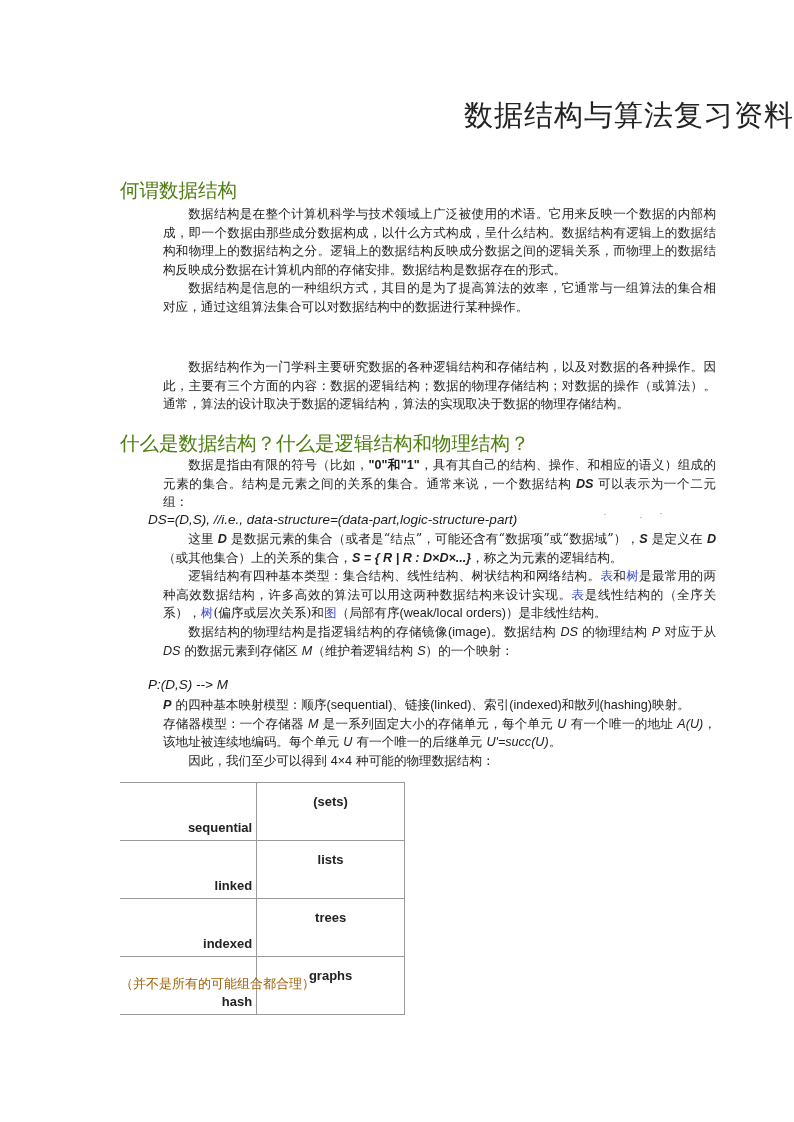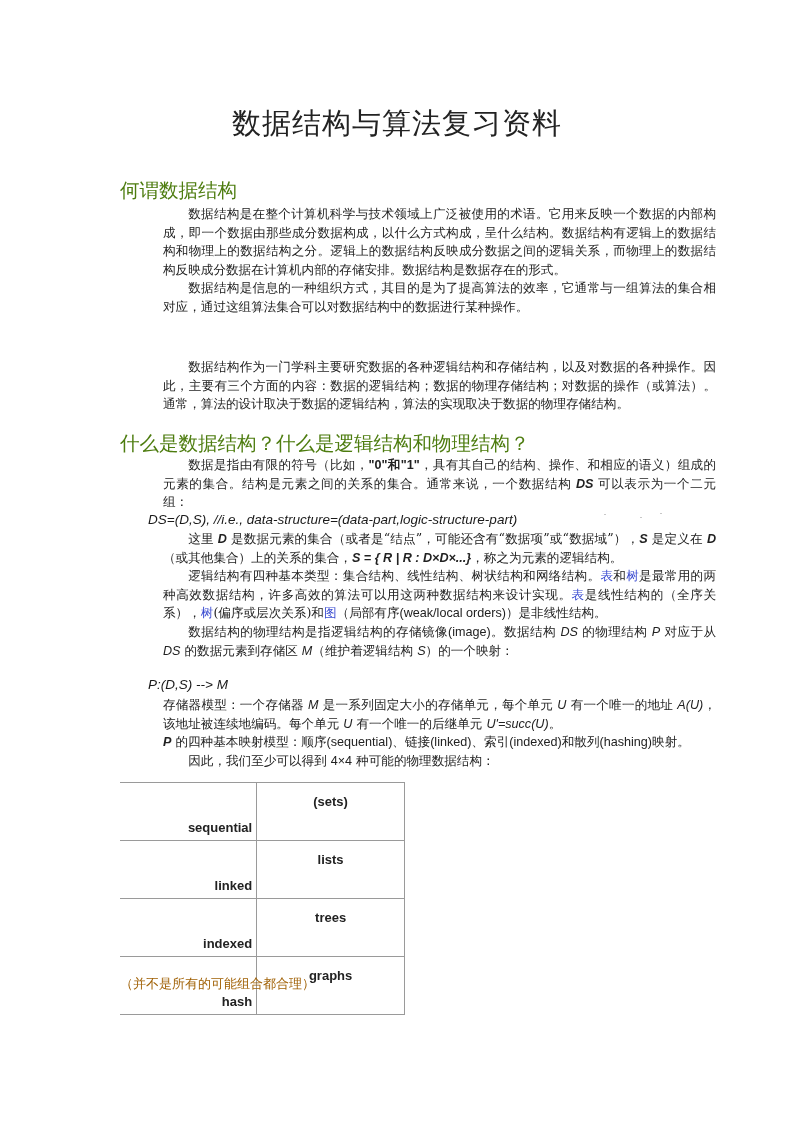--- a/index.html
+++ b/index.html
@@ -1,19 +1,19 @@
 <!DOCTYPE html>
 <html><head>
 <meta charset="utf-8">
 <style>
   html, body { margin: 0; padding: 0; background: #ffffff; }
   body { width: 794px; height: 1122px; position: relative; overflow: hidden;
          font-family: "DejaVu Serif", "Liberation Serif", serif; color: #1a1a1a; }
   .page { position: absolute; left: 0; top: 0; width: 794px; height: 1122px; }
-  .title { position: absolute; left: 0; width: 794px; top: 104px; text-align: center;
+  .title { position: absolute; left: 0; width: 794px; top: 96px; text-align: right;
            font-size: 29px; letter-spacing: 1px; color: #222; font-weight: normal; }
   .h1 { position: absolute; left: 120px; font-size: 19.5px; color: #4d7c0f; white-space: nowrap; line-height: 22px; }
   .para { position: absolute; left: 120px; width: 553px; font-size: 12.6px; line-height: 18.6px;
           text-align: justify; color: #222; margin-left: 43px; }
   .para p { margin: 0; }
   .indent { text-indent: 2em; }
   .lat { font-family: "Liberation Sans", sans-serif; }
   .it { font-family: "Liberation Sans", sans-serif; font-style: italic; }
   .bi { font-family: "Liberation Sans", sans-serif; font-style: italic; font-weight: bold; }
   .b { font-family: "Liberation Sans", sans-serif; font-weight: bold; }
@@ -53,22 +53,22 @@
 
   <div class="para" style="top:530px;">
     <p class="indent"><span>这里 </span><span class="bi">D</span><span> 是数据元素的集合（或者是“结点”，可能还含有“数据项”或“数据域”），</span><span class="bi">S</span><span> 是定义在 </span><span class="bi">D</span><span>（或其他集合）上的关系的集合，</span><span class="bi">S = { R | R : D×D×...}</span><span>，称之为元素的逻辑结构。</span></p>
     <p class="indent"><span>逻辑结构有四种基本类型：集合结构、线性结构、树状结构和网络结构。</span><span class="link">表</span><span>和</span><span class="link">树</span><span>是最常用的两种高效数据结构，许多高效的算法可以用这两种数据结构来设计实现。</span><span class="link">表</span><span>是线性结构的（全序关系），</span><span class="link">树</span><span>(偏序或层次关系)和</span><span class="link">图</span><span>（局部有序</span><span class="lat">(weak/local orders)</span><span>）是非线性结构。</span></p>
     <p class="indent"><span>数据结构的物理结构是指逻辑结构的存储镜像</span><span class="lat">(image)</span><span>。数据结构 </span><span class="it">DS</span><span> 的物理结构 </span><span class="it">P</span><span> 对应于从 </span><span class="it">DS</span><span> 的数据元素到存储区 </span><span class="it">M</span><span>（维护着逻辑结构 </span><span class="it">S</span><span>）的一个映射：</span></p>
   </div>
 
   <div class="formula" style="top:677px;">P:(D,S) --&gt; M</div>
 
   <div class="para" style="top:696px;">
+    <p><span class="bi">P</span><span> 的四种基本映射模型：顺序</span><span class="lat">(sequential)</span><span>、链接</span><span class="lat">(linked)</span><span>、索引</span><span class="lat">(indexed)</span><span>和散列</span><span class="lat">(hashing)</span><span>映射。</span></p>
     <p><span>存储器模型：一个存储器 </span><span class="it">M</span><span> 是一系列固定大小的存储单元，每个单元 </span><span class="it">U</span><span> 有一个唯一的地址 </span><span class="it">A(U)</span><span>，该地址被连续地编码。每个单元 </span><span class="it">U</span><span> 有一个唯一的后继单元 </span><span class="it">U'=succ(U)</span><span>。</span></p>
-    <p><span class="bi">P</span><span> 的四种基本映射模型：顺序</span><span class="lat">(sequential)</span><span>、链接</span><span class="lat">(linked)</span><span>、索引</span><span class="lat">(indexed)</span><span>和散列</span><span class="lat">(hashing)</span><span>映射。</span></p>
     <p class="indent"><span>因此，我们至少可以得到 </span><span class="lat">4×4</span><span> 种可能的物理数据结构：</span></p>
   </div>
 
   <table class="pm">
     <tbody>
       <tr>
         <td class="left">sequential</td>
         <td class="right">(sets)</td>
       </tr>
       <tr>

